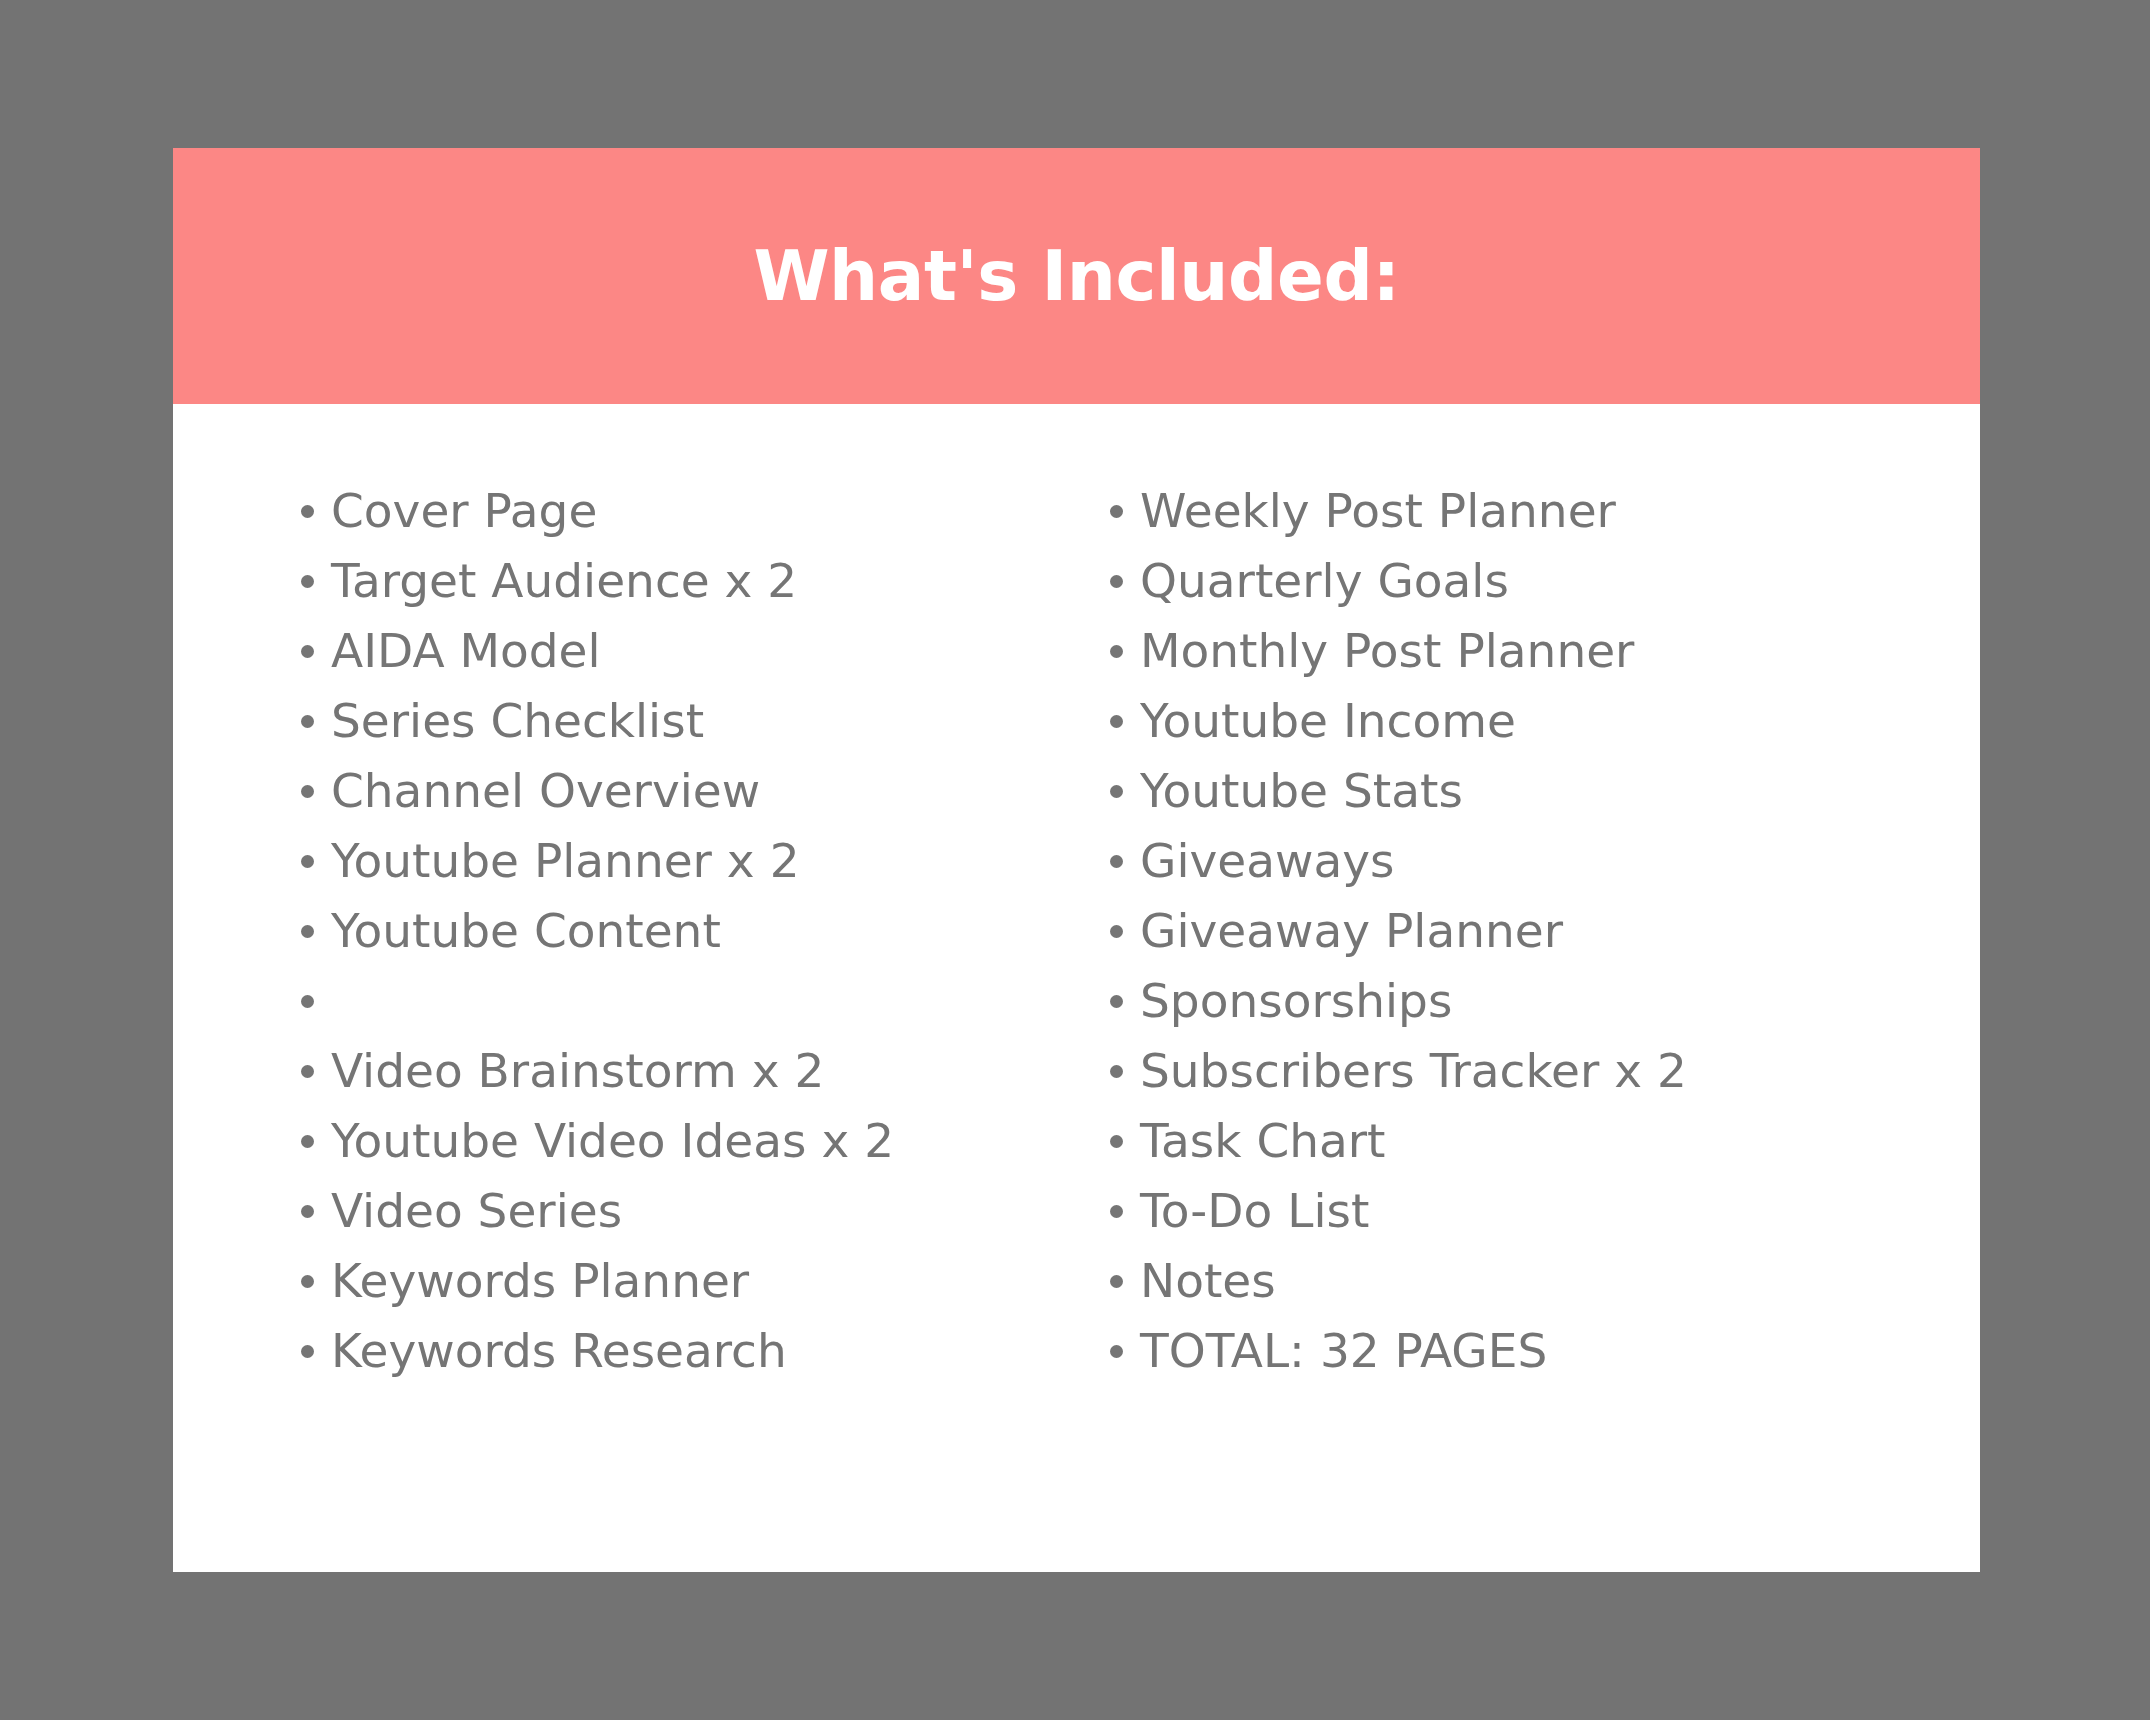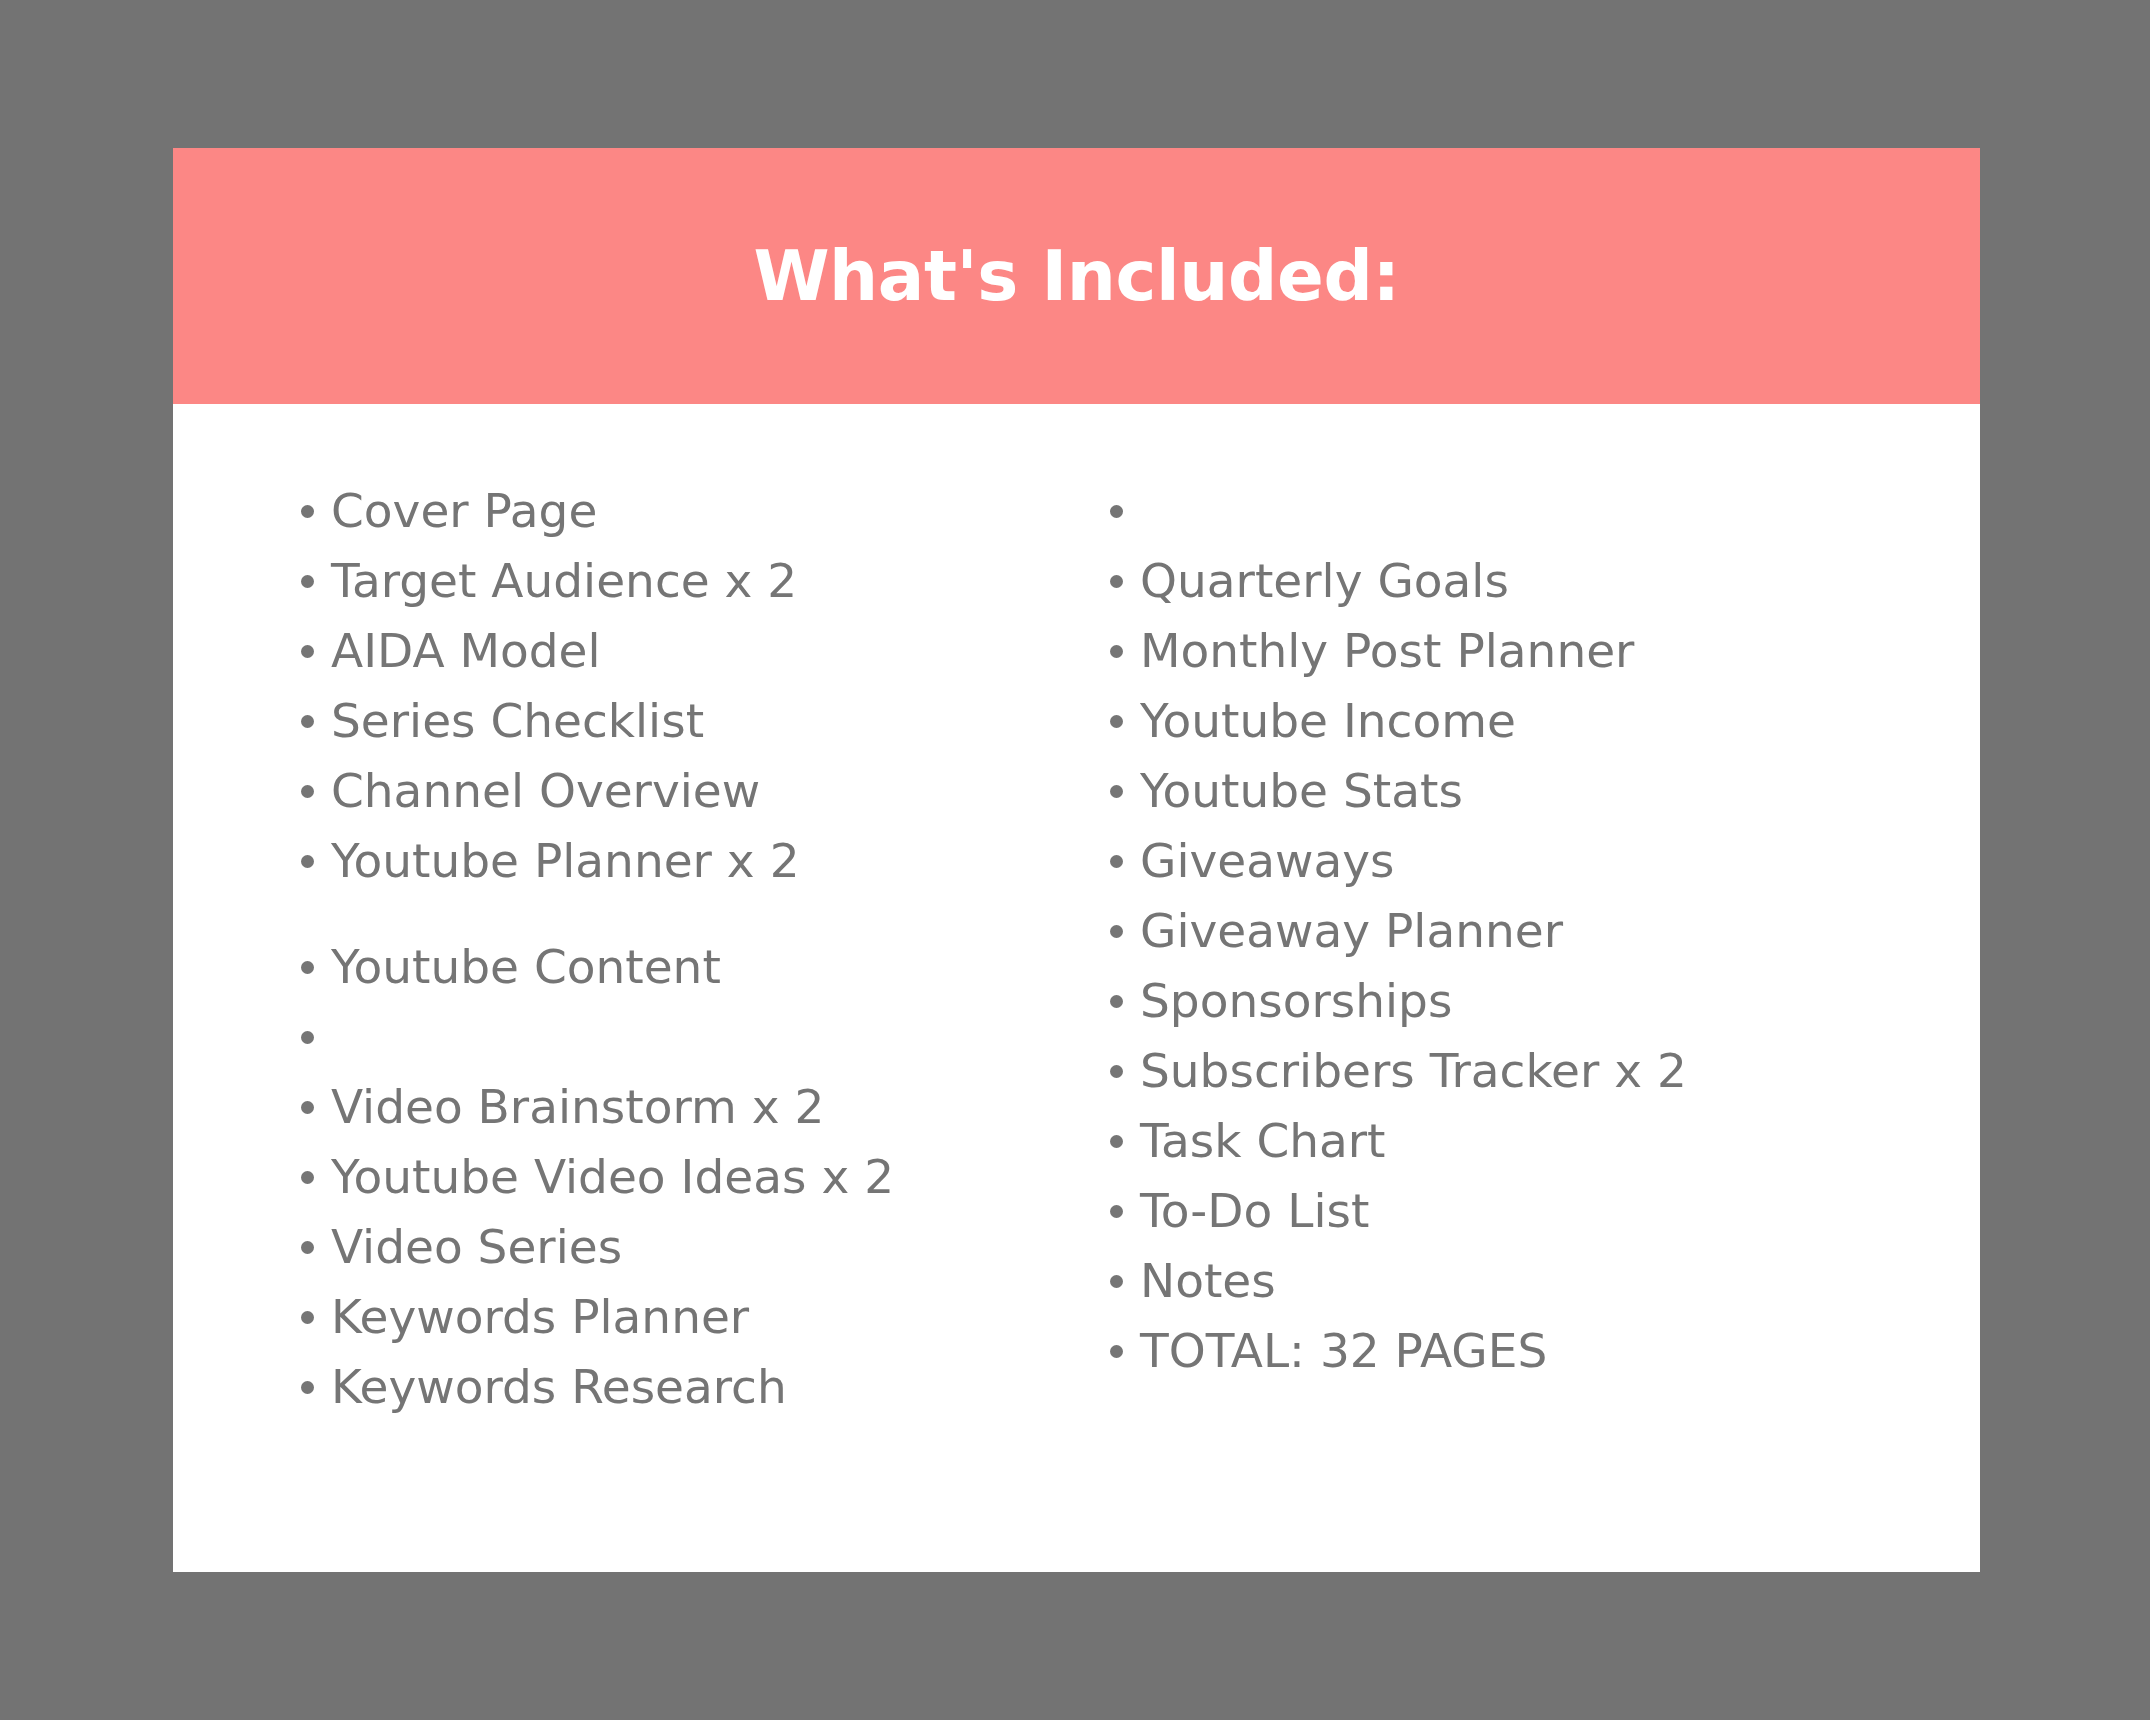--- a/index.html
+++ b/index.html
@@ -124,31 +124,31 @@
 
     <div id="body-area">
 
       <ul class="bullet-column" id="column-left">
           <li class="bullet-item" style="color: rgb(117, 117, 117);"><span class="dot" style="background: rgb(117, 117, 117);"></span><span class="label">Cover Page</span></li>
           <li class="bullet-item" style="color: rgb(117, 117, 117);"><span class="dot" style="background: rgb(117, 117, 117);"></span><span class="label">Target Audience x 2</span></li>
           <li class="bullet-item" style="color: rgb(117, 117, 117);"><span class="dot" style="background: rgb(117, 117, 117);"></span><span class="label">AIDA Model</span></li>
           <li class="bullet-item" style="color: rgb(117, 117, 117);"><span class="dot" style="background: rgb(117, 117, 117);"></span><span class="label">Series Checklist</span></li>
           <li class="bullet-item" style="color: rgb(117, 117, 117);"><span class="dot" style="background: rgb(117, 117, 117);"></span><span class="label">Channel Overview</span></li>
           <li class="bullet-item" style="color: rgb(117, 117, 117);"><span class="dot" style="background: rgb(117, 117, 117);"></span><span class="label">Youtube Planner x 2</span></li>
-          <li class="bullet-item" style="color: rgb(117, 117, 117); margin-top: 36px;"><span class="dot" style="background: rgb(117, 117, 117);"></span><span class="label">Youtube Content</span></li>
+          <li class="bullet-item" style="color: rgb(117, 117, 117);"><span class="dot" style="background: rgb(117, 117, 117);"></span><span class="label">Youtube Content</span></li>
           <li class="bullet-item" style="color: rgb(117, 117, 117);"><span class="dot" style="background: rgb(117, 117, 117);"></span></li>
           <li class="bullet-item" style="color: rgb(117, 117, 117);"><span class="dot" style="background: rgb(117, 117, 117);"></span><span class="label">Video Brainstorm x 2</span></li>
           <li class="bullet-item" style="color: rgb(117, 117, 117);"><span class="dot" style="background: rgb(117, 117, 117);"></span><span class="label">Youtube Video Ideas x 2</span></li>
           <li class="bullet-item" style="color: rgb(117, 117, 117);"><span class="dot" style="background: rgb(117, 117, 117);"></span><span class="label">Video Series</span></li>
           <li class="bullet-item" style="color: rgb(117, 117, 117);"><span class="dot" style="background: rgb(117, 117, 117);"></span><span class="label">Keywords Planner</span></li>
           <li class="bullet-item" style="color: rgb(117, 117, 117);"><span class="dot" style="background: rgb(117, 117, 117);"></span><span class="label">Keywords Research</span></li>
         </ul>
 
       <ul class="bullet-column" id="column-right">
-          <li class="bullet-item" style="color: rgb(117, 117, 117);"><span class="dot" style="background: rgb(117, 117, 117);"></span></li>
+          <li class="bullet-item" style="color: rgb(117, 117, 117);"><span class="dot" style="background: rgb(117, 117, 117);"></span><span class="label">Weekly Post Planner</span></li>
           <li class="bullet-item" style="color: rgb(117, 117, 117);"><span class="dot" style="background: rgb(117, 117, 117);"></span><span class="label">Quarterly Goals</span></li>
           <li class="bullet-item" style="color: rgb(117, 117, 117);"><span class="dot" style="background: rgb(117, 117, 117);"></span><span class="label">Monthly Post Planner</span></li>
           <li class="bullet-item" style="color: rgb(117, 117, 117);"><span class="dot" style="background: rgb(117, 117, 117);"></span><span class="label">Youtube Income</span></li>
           <li class="bullet-item" style="color: rgb(117, 117, 117);"><span class="dot" style="background: rgb(117, 117, 117);"></span><span class="label">Youtube Stats</span></li>
           <li class="bullet-item" style="color: rgb(117, 117, 117);"><span class="dot" style="background: rgb(117, 117, 117);"></span><span class="label">Giveaways</span></li>
           <li class="bullet-item" style="color: rgb(117, 117, 117);"><span class="dot" style="background: rgb(117, 117, 117);"></span><span class="label">Giveaway Planner</span></li>
           <li class="bullet-item" style="color: rgb(117, 117, 117);"><span class="dot" style="background: rgb(117, 117, 117);"></span><span class="label">Sponsorships</span></li>
           <li class="bullet-item" style="color: rgb(117, 117, 117);"><span class="dot" style="background: rgb(117, 117, 117);"></span><span class="label">Subscribers Tracker x 2</span></li>
           <li class="bullet-item" style="color: rgb(117, 117, 117);"><span class="dot" style="background: rgb(117, 117, 117);"></span><span class="label">Task Chart</span></li>
           <li class="bullet-item" style="color: rgb(117, 117, 117);"><span class="dot" style="background: rgb(117, 117, 117);"></span><span class="label">To-Do List</span></li>

